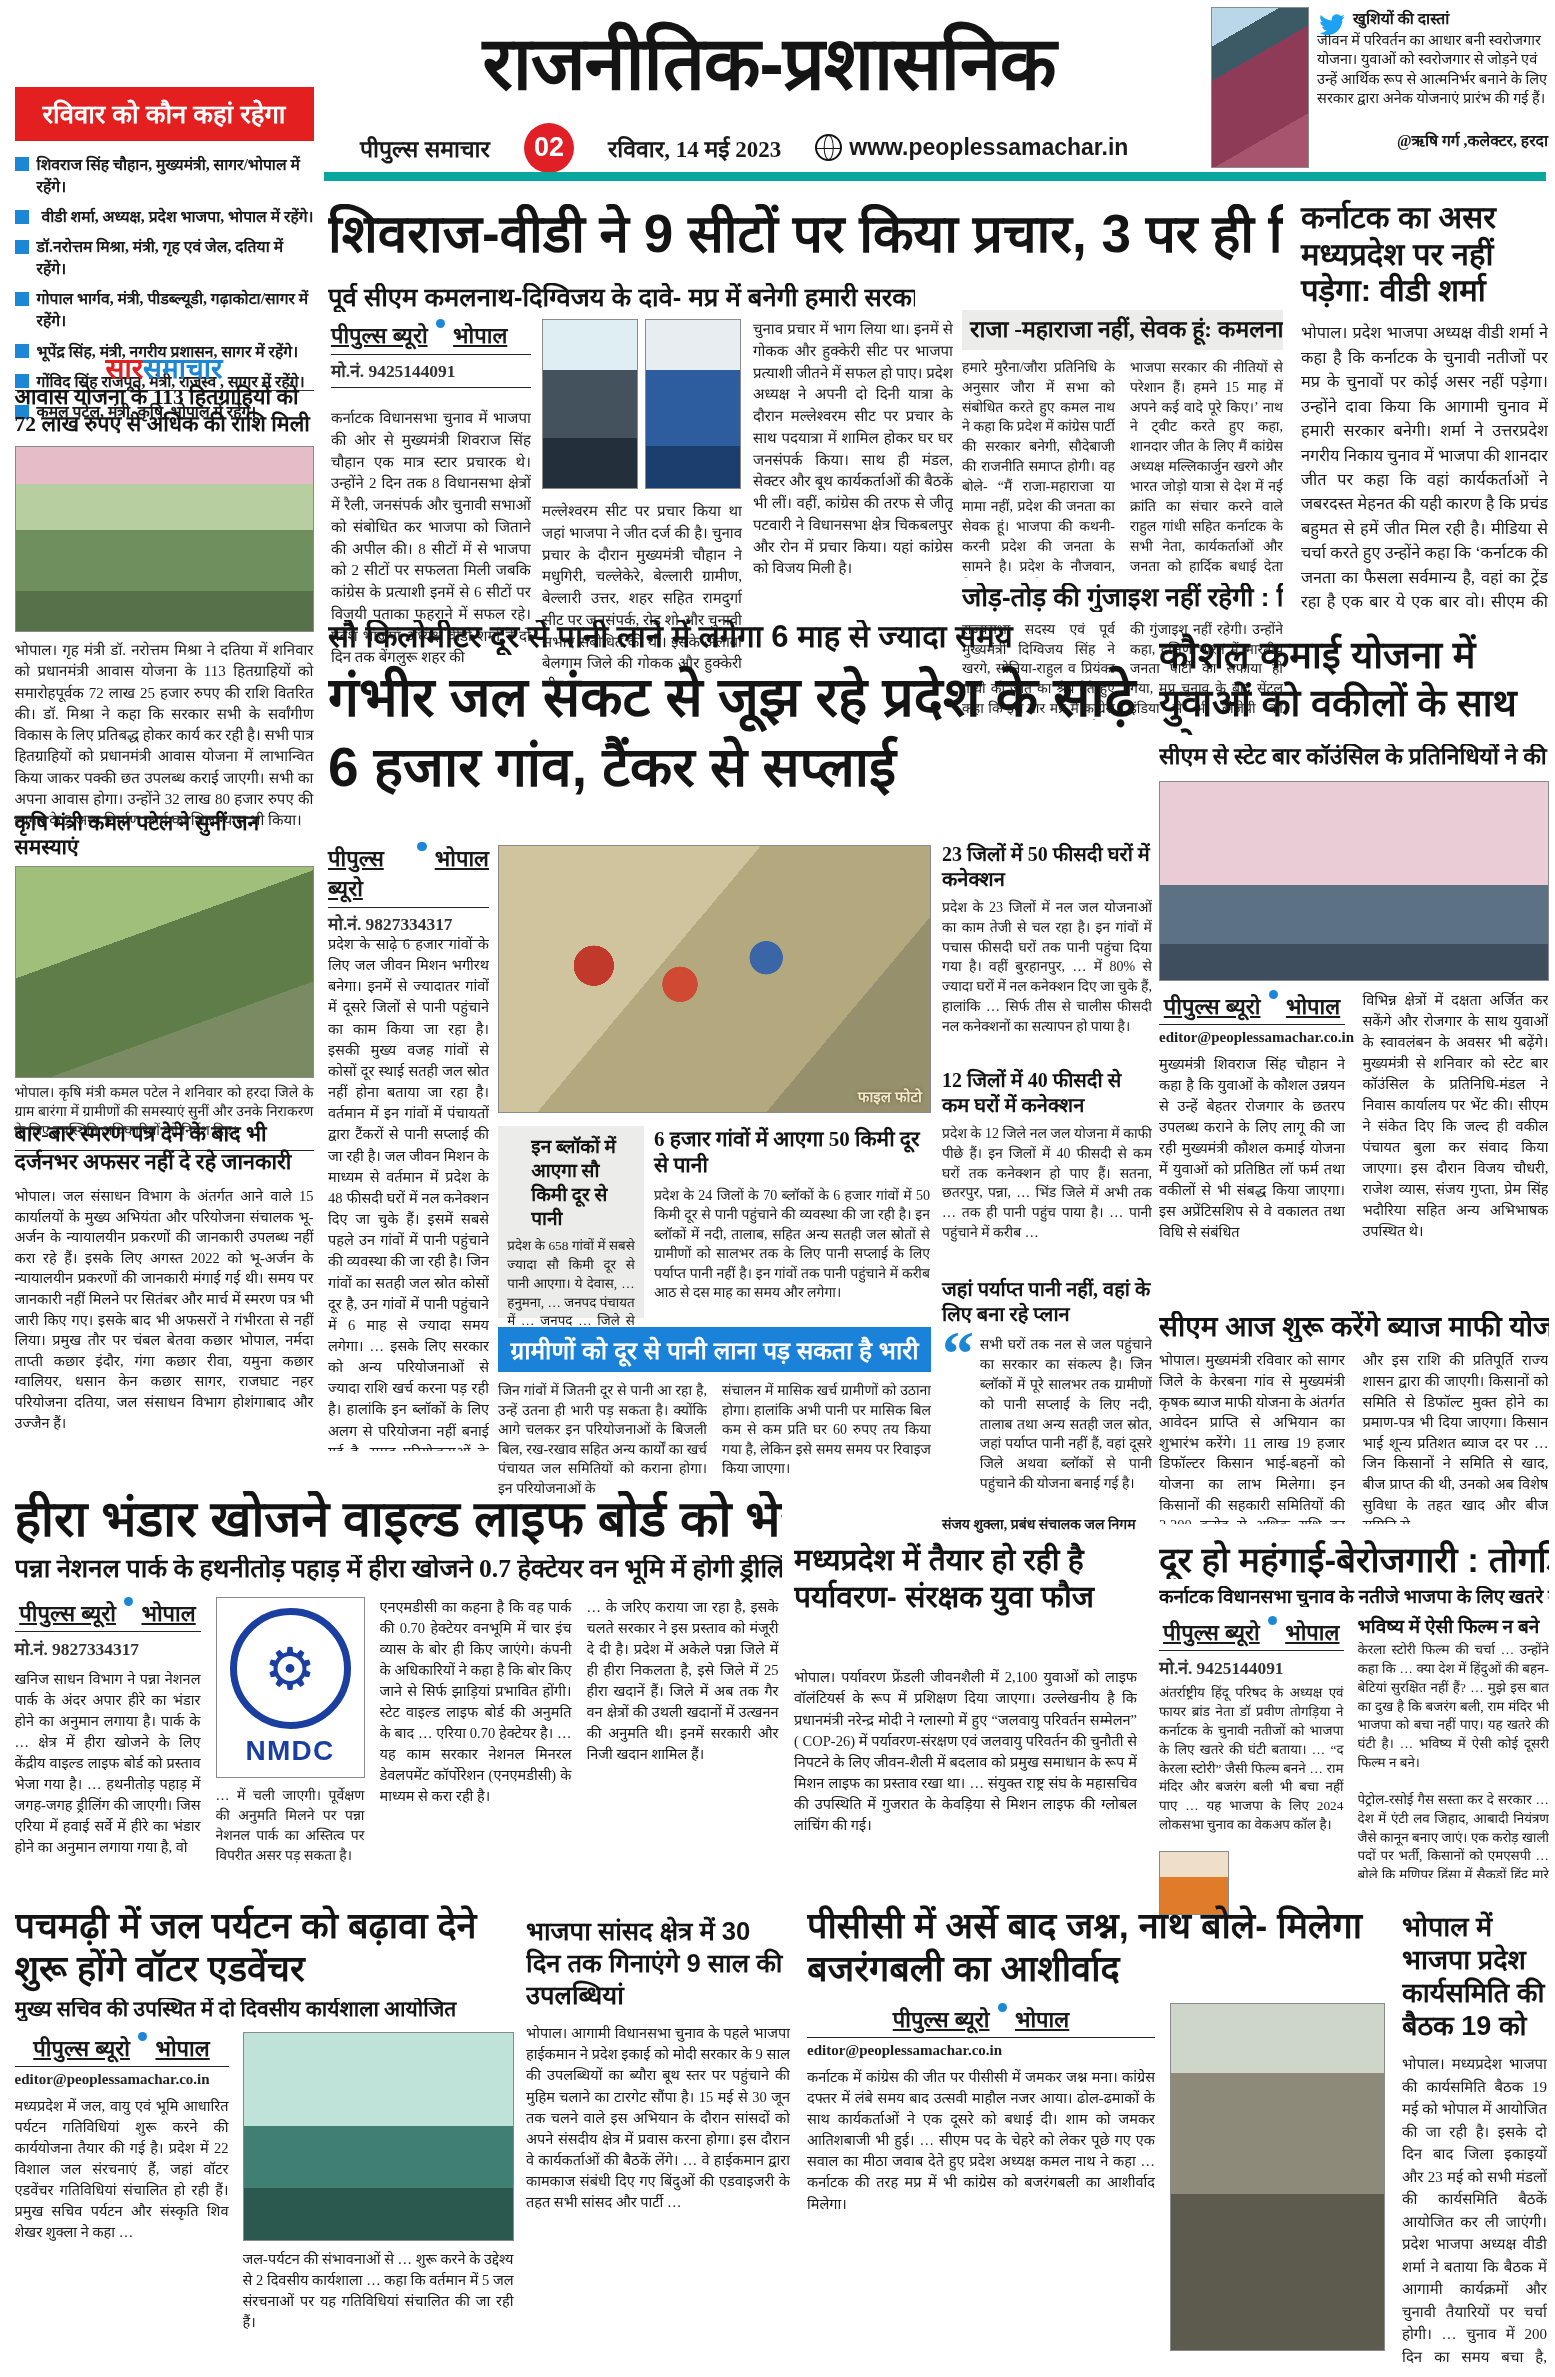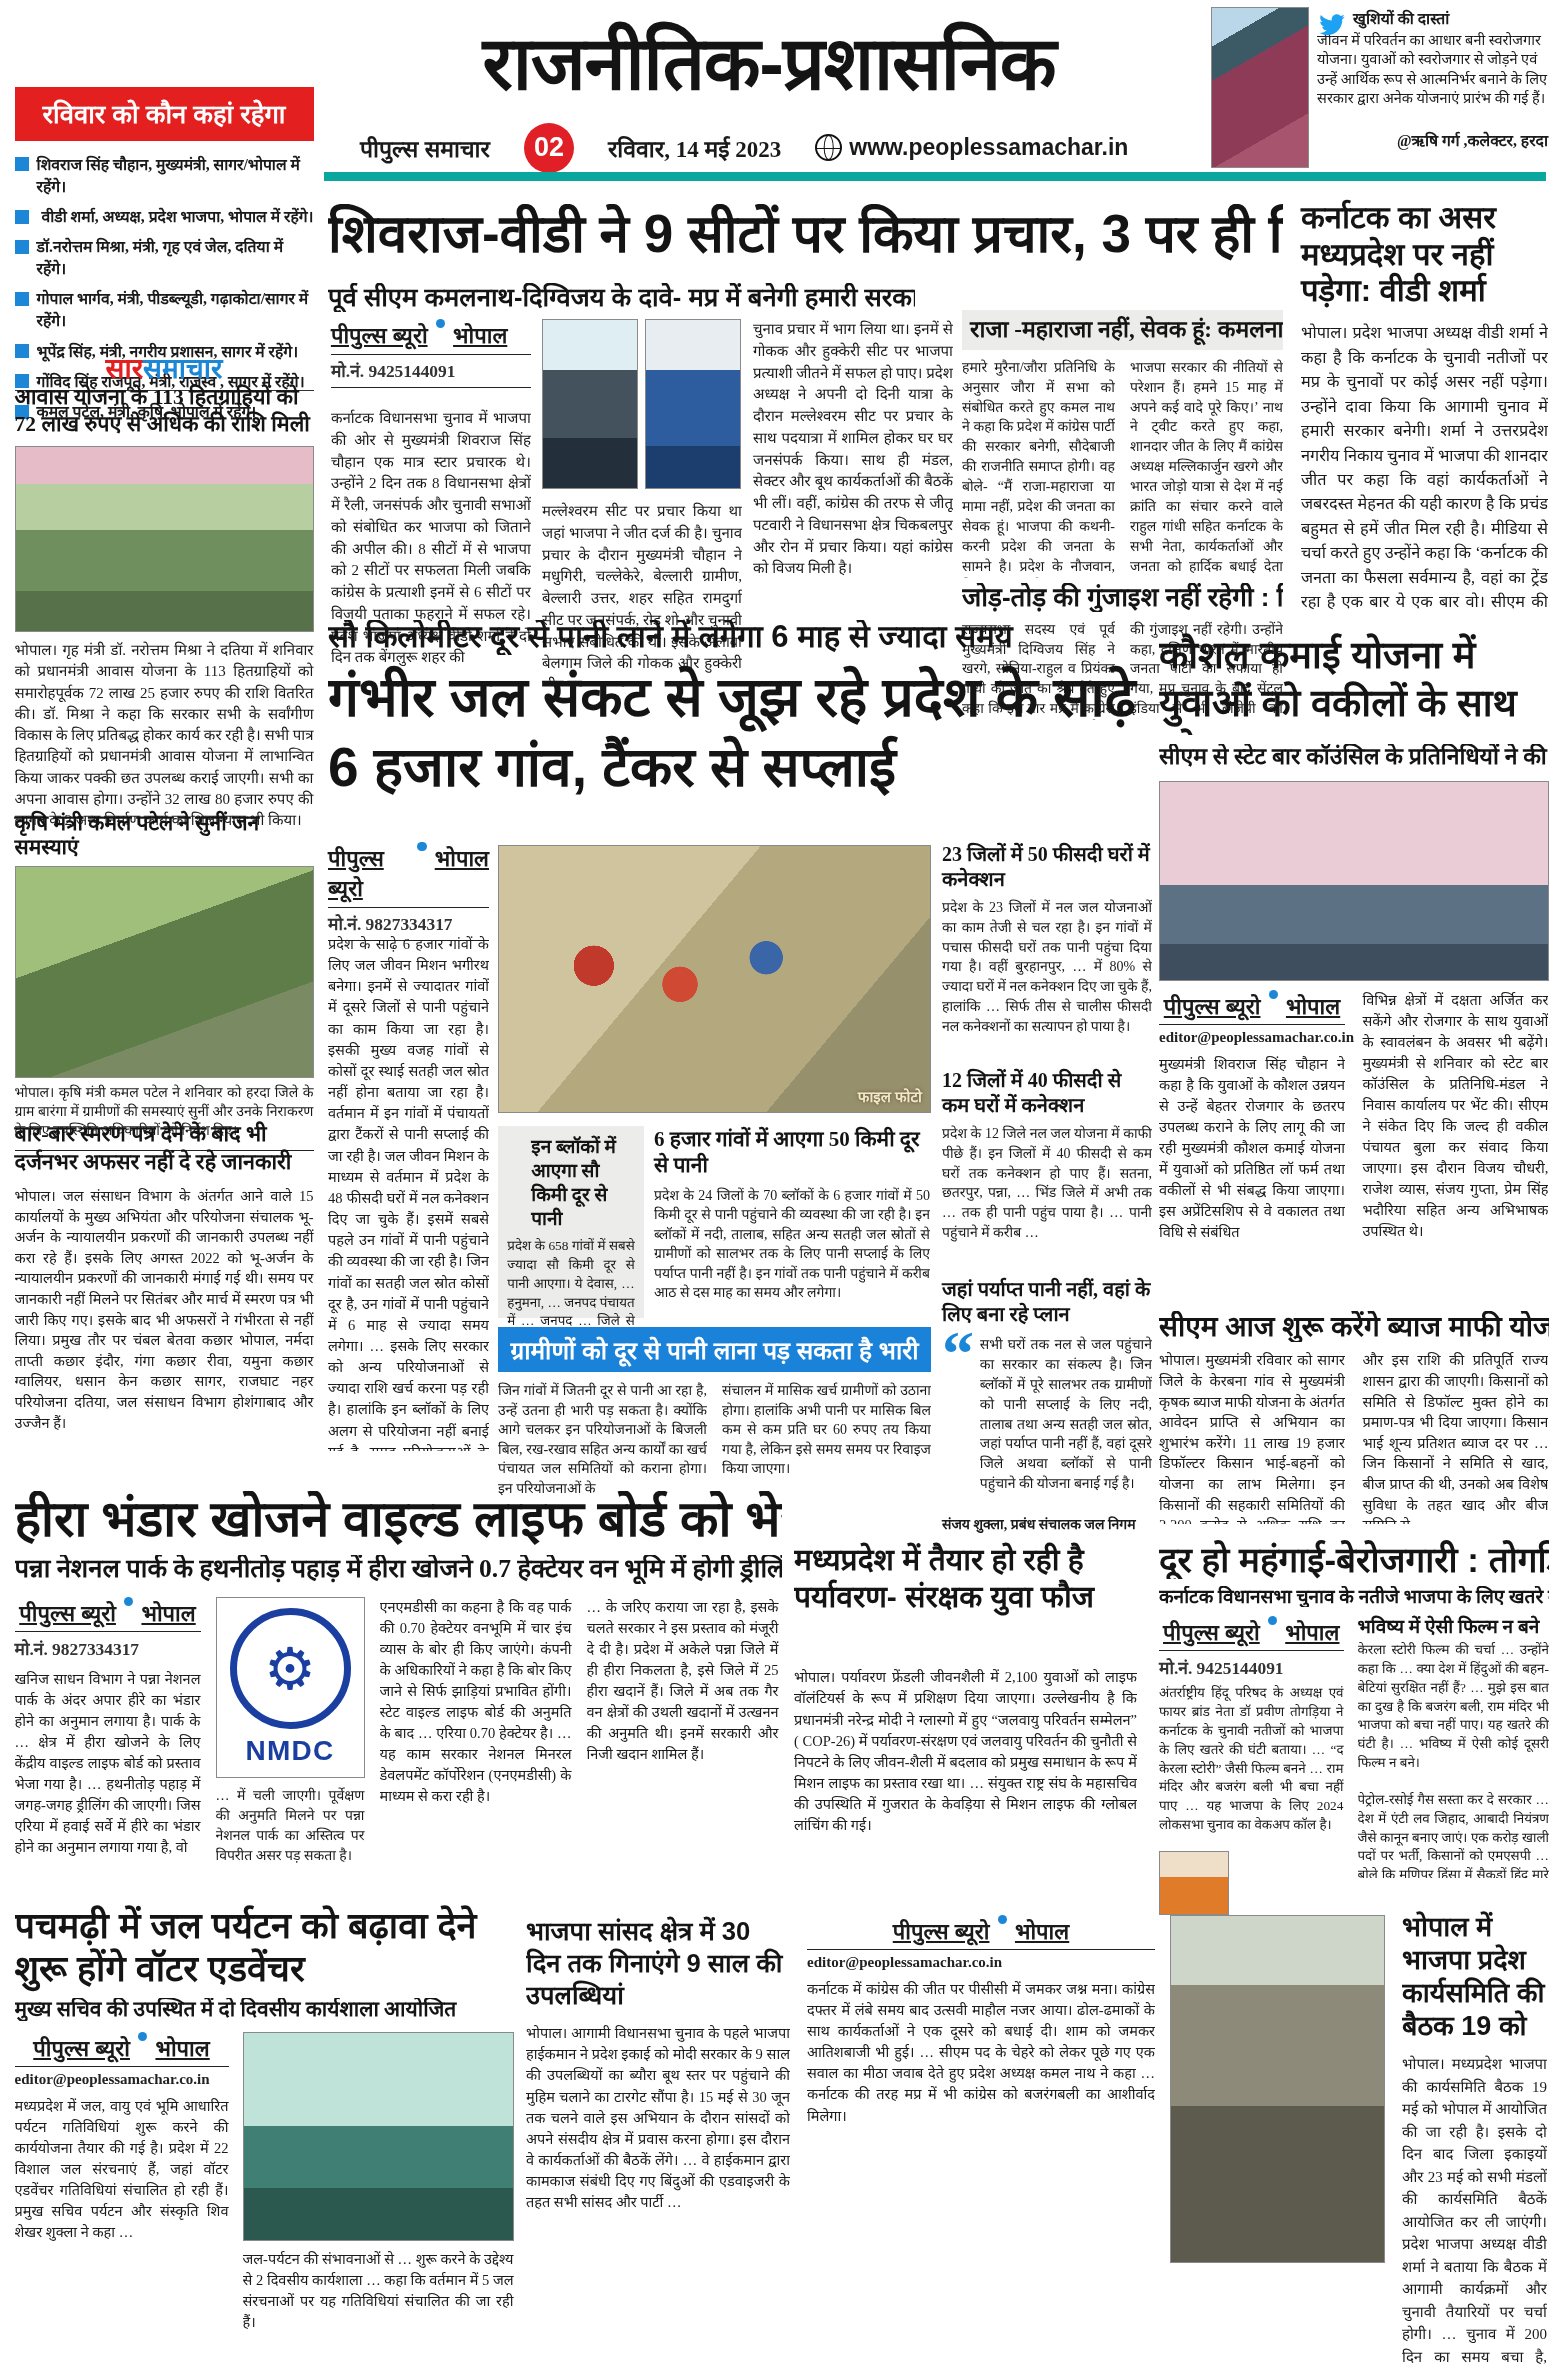--- a/index.html
+++ b/index.html
@@ -325,20 +325,21 @@
       </div>
     </div>
   </div>
 
   <div class="abs" style="left:526px;top:1916px;width:264px;">
     <div class="hl clip" style="font-size:25.6px;line-height:1.25;height:99px;">भाजपा सांसद क्षेत्र में 30 दिन तक गिनाएंगे 9 साल की उपलब्धियां</div>
     <div class="serif jt clip" style="font-size:14.5px;line-height:1.46;height:325px;margin-top:8.1px;">भोपाल।  आगामी  विधानसभा चुनाव के पहले भाजपा हाईकमान ने प्रदेश इकाई को मोदी सरकार के 9 साल की उपलब्धियों का ब्यौरा बूथ स्तर पर पहुंचाने की मुहिम चलाने का टारगेट सौंपा है। 15 मई से 30 जून तक चलने वाले इस अभियान के दौरान सांसदों को अपने संसदीय क्षेत्र में प्रवास करना होगा। इस दौरान वे कार्यकर्ताओं की बैठकें लेंगे। … वे हाईकमान द्वारा कामकाज संबंधी दिए गए बिंदुओं की एडवाइजरी के तहत सभी सांसद और पार्टी …</div>
   </div>
 
   <div class="abs" style="left:807px;top:1904px;width:581px;">
+    <div class="hl clip" style="font-size:36px;line-height:1.2;height:88px;">पीसीसी में अर्से बाद जश्न, नाथ बोले- मिलेगा बजरंगबली का आशीर्वाद</div>
     <div style="display:flex;gap:15px;margin-top:10.5px;">
       <div style="width:348px;">
         <div class="byrow" style="justify-content:center;">
             <span>पीपुल्स ब्यूरो</span>
             <span class="bydot"></span>
             <span>भोपाल</span>
           </div>
         <div class="byrule"></div>
         <div class="email">editor@peoplessamachar.co.in</div>
         <div class="serif jt clip" style="font-size:14.5px;line-height:1.46;height:244px;margin-top:8.1px;">कर्नाटक में कांग्रेस की जीत पर पीसीसी में जमकर जश्न मना। कांग्रेस दफ्तर में लंबे समय बाद उत्सवी माहौल नजर आया। ढोल-ढमाकों के साथ कार्यकर्ताओं ने एक दूसरे को बधाई दी। शाम को जमकर आतिशबाजी भी हुई। … सीएम पद के चेहरे को लेकर पूछे गए एक सवाल का मीठा जवाब देते हुए प्रदेश अध्यक्ष कमल नाथ ने कहा … कर्नाटक की तरह मप्र में भी कांग्रेस को बजरंगबली का आशीर्वाद मिलेगा।</div>

